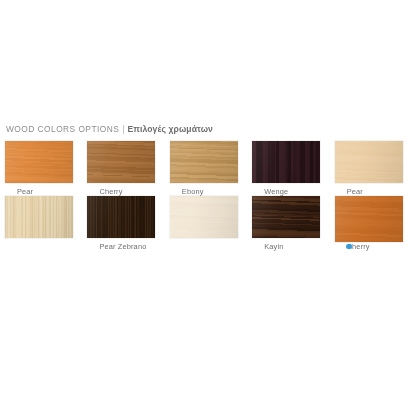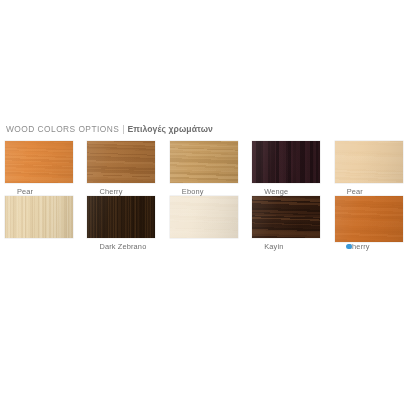--- a/index.html
+++ b/index.html
@@ -190,21 +190,21 @@
           <div class="grain" style="background-image: linear-gradient(90deg, rgba(205, 179, 137, 0.408) 0%, rgba(205, 179, 137, 0.408) 1.41%, rgba(0, 0, 0, 0) 1.41%, rgba(0, 0, 0, 0) 2.48%, rgba(0, 0, 0, 0) 2.48%, rgba(0, 0, 0, 0) 3.18%, rgba(205, 179, 137, 0.184) 3.18%, rgba(205, 179, 137, 0.184) 4.37%, rgba(246, 234, 208, 0.247) 4.37%, rgba(246, 234, 208, 0.247) 5.77%, rgba(246, 234, 208, 0.314) 5.77%, rgba(246, 234, 208, 0.314) 6.81%, rgba(205, 179, 137, 0.247) 6.81%, rgba(205, 179, 137, 0.247) 8.17%, rgba(246, 234, 208, 0.32) 8.17%, rgba(246, 234, 208, 0.32) 9.43%, rgba(0, 0, 0, 0) 9.43%, rgba(0, 0, 0, 0) 11.18%, rgba(205, 179, 137, 0.42) 11.18%, rgba(205, 179, 137, 0.42) 12.76%, rgba(205, 179, 137, 0.35) 12.76%, rgba(205, 179, 137, 0.35) 13.93%, rgba(205, 179, 137, 0.18) 13.93%, rgba(205, 179, 137, 0.18) 15.6%, rgba(205, 179, 137, 0.435) 15.6%, rgba(205, 179, 137, 0.435) 16.43%, rgba(0, 0, 0, 0) 16.43%, rgba(0, 0, 0, 0) 17.86%, rgba(246, 234, 208, 0.26) 17.86%, rgba(246, 234, 208, 0.26) 19.66%, rgba(0, 0, 0, 0) 19.66%, rgba(0, 0, 0, 0) 20.25%, rgba(246, 234, 208, 0.13) 20.25%, rgba(246, 234, 208, 0.13) 21.89%, rgba(246, 234, 208, 0.137) 21.89%, rgba(246, 234, 208, 0.137) 23.48%, rgba(205, 179, 137, 0.204) 23.48%, rgba(205, 179, 137, 0.204) 25%, rgba(205, 179, 137, 0.267) 25%, rgba(205, 179, 137, 0.267) 25.9%, rgba(246, 234, 208, 0.17) 25.9%, rgba(246, 234, 208, 0.17) 27.77%, rgba(246, 234, 208, 0.28) 27.77%, rgba(246, 234, 208, 0.28) 29.23%, rgba(205, 179, 137, 0.41) 29.23%, rgba(205, 179, 137, 0.41) 30.79%, rgba(0, 0, 0, 0) 30.79%, rgba(0, 0, 0, 0) 32.61%, rgba(246, 234, 208, 0.157) 32.61%, rgba(246, 234, 208, 0.157) 33.96%, rgba(0, 0, 0, 0) 33.96%, rgba(0, 0, 0, 0) 34.57%, rgba(205, 179, 137, 0.33) 34.57%, rgba(205, 179, 137, 0.33) 35.38%, rgba(0, 0, 0, 0) 35.38%, rgba(0, 0, 0, 0) 37.38%, rgba(205, 179, 137, 0.23) 37.38%, rgba(205, 179, 137, 0.23) 39.08%, rgba(205, 179, 137, 0.424) 39.08%, rgba(205, 179, 137, 0.424) 40.71%, rgba(205, 179, 137, 0.404) 40.71%, rgba(205, 179, 137, 0.404) 41.74%, rgba(0, 0, 0, 0) 41.74%, rgba(0, 0, 0, 0) 42.38%, rgba(205, 179, 137, 0.243) 42.38%, rgba(205, 179, 137, 0.243) 43.45%, rgba(0, 0, 0, 0) 43.45%, rgba(0, 0, 0, 0) 45.5%, rgba(0, 0, 0, 0) 45.5%, rgba(0, 0, 0, 0) 47.51%, rgba(0, 0, 0, 0) 47.51%, rgba(0, 0, 0, 0) 48.57%, rgba(205, 179, 137, 0.333) 48.57%, rgba(205, 179, 137, 0.333) 49.38%, rgba(0, 0, 0, 0) 49.38%, rgba(0, 0, 0, 0) 50.8%, rgba(246, 234, 208, 0.2) 50.8%, rgba(246, 234, 208, 0.2) 52.07%, rgba(246, 234, 208, 0.333) 52.07%, rgba(246, 234, 208, 0.333) 53.93%, rgba(205, 179, 137, 0.153) 53.93%, rgba(205, 179, 137, 0.153) 55.69%, rgba(205, 179, 137, 0.247) 55.69%, rgba(205, 179, 137, 0.247) 56.95%, rgba(205, 179, 137, 0.255) 56.95%, rgba(205, 179, 137, 0.255) 57.74%, rgba(0, 0, 0, 0) 57.74%, rgba(0, 0, 0, 0) 59.34%, rgba(205, 179, 137, 0.404) 59.34%, rgba(205, 179, 137, 0.404) 60.22%, rgba(0, 0, 0, 0) 60.22%, rgba(0, 0, 0, 0) 61.57%, rgba(246, 234, 208, 0.294) 61.57%, rgba(246, 234, 208, 0.294) 62.93%, rgba(246, 234, 208, 0.25) 62.93%, rgba(246, 234, 208, 0.25) 64.42%, rgba(205, 179, 137, 0.173) 64.42%, rgba(205, 179, 137, 0.173) 65.55%, rgba(246, 234, 208, 0.247) 65.55%, rgba(246, 234, 208, 0.247) 66.26%, rgba(205, 179, 137, 0.157) 66.26%, rgba(205, 179, 137, 0.157) 68.02%, rgba(246, 234, 208, 0.235) 68.02%, rgba(246, 234, 208, 0.235) 68.65%, rgba(246, 234, 208, 0.33) 68.65%, rgba(246, 234, 208, 0.33) 70.49%, rgba(205, 179, 137, 0.165) 70.49%, rgba(205, 179, 137, 0.165) 72.58%, rgba(246, 234, 208, 0.3) 72.58%, rgba(246, 234, 208, 0.3) 73.81%, rgba(246, 234, 208, 0.31) 73.81%, rgba(246, 234, 208, 0.31) 74.48%, rgba(205, 179, 137, 0.275) 74.48%, rgba(205, 179, 137, 0.275) 76.49%, rgba(0, 0, 0, 0) 76.49%, rgba(0, 0, 0, 0) 77.05%, rgba(246, 234, 208, 0.192) 77.05%, rgba(246, 234, 208, 0.192) 77.56%, rgba(246, 234, 208, 0.282) 77.56%, rgba(246, 234, 208, 0.282) 78.36%, rgba(0, 0, 0, 0) 78.36%, rgba(0, 0, 0, 0) 79.38%, rgba(246, 234, 208, 0.192) 79.38%, rgba(246, 234, 208, 0.192) 80.28%, rgba(0, 0, 0, 0) 80.28%, rgba(0, 0, 0, 0) 80.83%, rgba(246, 234, 208, 0.263) 80.83%, rgba(246, 234, 208, 0.263) 81.8%, rgba(0, 0, 0, 0) 81.8%, rgba(0, 0, 0, 0) 83.7%, rgba(0, 0, 0, 0) 83.7%, rgba(0, 0, 0, 0) 85.6%, rgba(0, 0, 0, 0) 85.6%, rgba(0, 0, 0, 0) 86.72%, rgba(205, 179, 137, 0.286) 86.72%, rgba(205, 179, 137, 0.286) 88.09%, rgba(246, 234, 208, 0.165) 88.09%, rgba(246, 234, 208, 0.165) 88.93%, rgba(205, 179, 137, 0.267) 88.93%, rgba(205, 179, 137, 0.267) 89.54%, rgba(205, 179, 137, 0.37) 89.54%, rgba(205, 179, 137, 0.37) 91.35%, rgba(246, 234, 208, 0.247) 91.35%, rgba(246, 234, 208, 0.247) 92.79%, rgba(205, 179, 137, 0.28) 92.79%, rgba(205, 179, 137, 0.28) 94.29%, rgba(0, 0, 0, 0) 94.29%, rgba(0, 0, 0, 0) 94.87%, rgba(246, 234, 208, 0.2) 94.87%, rgba(246, 234, 208, 0.2) 96.51%, rgba(205, 179, 137, 0.184) 96.51%, rgba(205, 179, 137, 0.184) 98.47%, rgba(205, 179, 137, 0.184) 98.47%, rgba(205, 179, 137, 0.184) 99.74%, rgba(205, 179, 137, 0.173) 99.74%, rgba(205, 179, 137, 0.173) 100%), linear-gradient(90deg, rgba(205, 179, 137, 0.08) 0%, rgba(0, 0, 0, 0) 25%, rgba(0, 0, 0, 0) 72%, rgba(205, 179, 137, 0.086) 100%); background-color: rgb(232, 213, 174);"></div>
           <div class="sheen"></div>
         </div>
       </div>
 
       <div class="swatch-cell">
         <div class="swatch-chip">
           <div class="grain" style="background-image: linear-gradient(90deg, rgba(29, 17, 7, 0.34) 0%, rgba(29, 17, 7, 0.34) 1.32%, rgba(29, 17, 7, 0.47) 1.32%, rgba(29, 17, 7, 0.47) 1.92%, rgba(0, 0, 0, 0) 1.92%, rgba(0, 0, 0, 0) 3.44%, rgba(29, 17, 7, 0.64) 3.44%, rgba(29, 17, 7, 0.64) 4.41%, rgba(74, 49, 25, 0.29) 4.41%, rgba(74, 49, 25, 0.29) 6.4%, rgba(0, 0, 0, 0) 6.4%, rgba(0, 0, 0, 0) 7.22%, rgba(29, 17, 7, 0.576) 7.22%, rgba(29, 17, 7, 0.576) 8.97%, rgba(74, 49, 25, 0.208) 8.97%, rgba(74, 49, 25, 0.208) 10.05%, rgba(74, 49, 25, 0.475) 10.05%, rgba(74, 49, 25, 0.475) 10.6%, rgba(29, 17, 7, 0.298) 10.6%, rgba(29, 17, 7, 0.298) 11.52%, rgba(29, 17, 7, 0.686) 11.52%, rgba(29, 17, 7, 0.686) 13.31%, rgba(74, 49, 25, 0.455) 13.31%, rgba(74, 49, 25, 0.455) 15.02%, rgba(29, 17, 7, 0.62) 15.02%, rgba(29, 17, 7, 0.62) 16.66%, rgba(29, 17, 7, 0.647) 16.66%, rgba(29, 17, 7, 0.647) 18.21%, rgba(29, 17, 7, 0.42) 18.21%, rgba(29, 17, 7, 0.42) 19.01%, rgba(74, 49, 25, 0.376) 19.01%, rgba(74, 49, 25, 0.376) 19.66%, rgba(29, 17, 7, 0.447) 19.66%, rgba(29, 17, 7, 0.447) 20.27%, rgba(74, 49, 25, 0.2) 20.27%, rgba(74, 49, 25, 0.2) 21.58%, rgba(29, 17, 7, 0.32) 21.58%, rgba(29, 17, 7, 0.32) 22.84%, rgba(29, 17, 7, 0.592) 22.84%, rgba(29, 17, 7, 0.592) 24.87%, rgba(29, 17, 7, 0.557) 24.87%, rgba(29, 17, 7, 0.557) 26.15%, rgba(29, 17, 7, 0.435) 26.15%, rgba(29, 17, 7, 0.435) 26.71%, rgba(29, 17, 7, 0.35) 26.71%, rgba(29, 17, 7, 0.35) 27.4%, rgba(29, 17, 7, 0.37) 27.4%, rgba(29, 17, 7, 0.37) 29.01%, rgba(74, 49, 25, 0.55) 29.01%, rgba(74, 49, 25, 0.55) 29.9%, rgba(29, 17, 7, 0.52) 29.9%, rgba(29, 17, 7, 0.52) 30.76%, rgba(74, 49, 25, 0.39) 30.76%, rgba(74, 49, 25, 0.39) 32.63%, rgba(29, 17, 7, 0.314) 32.63%, rgba(29, 17, 7, 0.314) 34.52%, rgba(74, 49, 25, 0.204) 34.52%, rgba(74, 49, 25, 0.204) 35.7%, rgba(29, 17, 7, 0.28) 35.7%, rgba(29, 17, 7, 0.28) 37.09%, rgba(29, 17, 7, 0.325) 37.09%, rgba(29, 17, 7, 0.325) 38.97%, rgba(74, 49, 25, 0.43) 38.97%, rgba(74, 49, 25, 0.43) 40.1%, rgba(29, 17, 7, 0.39) 40.1%, rgba(29, 17, 7, 0.39) 41.17%, rgba(74, 49, 25, 0.49) 41.17%, rgba(74, 49, 25, 0.49) 42.94%, rgba(74, 49, 25, 0.3) 42.94%, rgba(74, 49, 25, 0.3) 43.95%, rgba(29, 17, 7, 0.596) 43.95%, rgba(29, 17, 7, 0.596) 45.8%, rgba(0, 0, 0, 0) 45.8%, rgba(0, 0, 0, 0) 46.62%, rgba(29, 17, 7, 0.506) 46.62%, rgba(29, 17, 7, 0.506) 47.32%, rgba(0, 0, 0, 0) 47.32%, rgba(0, 0, 0, 0) 48.79%, rgba(0, 0, 0, 0) 48.79%, rgba(0, 0, 0, 0) 49.48%, rgba(0, 0, 0, 0) 49.48%, rgba(0, 0, 0, 0) 50.72%, rgba(29, 17, 7, 0.647) 50.72%, rgba(29, 17, 7, 0.647) 51.44%, rgba(74, 49, 25, 0.39) 51.44%, rgba(74, 49, 25, 0.39) 52.04%, rgba(29, 17, 7, 0.37) 52.04%, rgba(29, 17, 7, 0.37) 54.04%, rgba(29, 17, 7, 0.455) 54.04%, rgba(29, 17, 7, 0.455) 55.88%, rgba(74, 49, 25, 0.255) 55.88%, rgba(74, 49, 25, 0.255) 56.62%, rgba(0, 0, 0, 0) 56.62%, rgba(0, 0, 0, 0) 58.56%, rgba(29, 17, 7, 0.44) 58.56%, rgba(29, 17, 7, 0.44) 59.8%, rgba(0, 0, 0, 0) 59.8%, rgba(0, 0, 0, 0) 60.3%, rgba(29, 17, 7, 0.68) 60.3%, rgba(29, 17, 7, 0.68) 60.88%, rgba(74, 49, 25, 0.25) 60.88%, rgba(74, 49, 25, 0.25) 61.42%, rgba(29, 17, 7, 0.455) 61.42%, rgba(29, 17, 7, 0.455) 62.73%, rgba(74, 49, 25, 0.443) 62.73%, rgba(74, 49, 25, 0.443) 64.49%, rgba(29, 17, 7, 0.42) 64.49%, rgba(29, 17, 7, 0.42) 66%, rgba(29, 17, 7, 0.54) 66%, rgba(29, 17, 7, 0.54) 67.34%, rgba(0, 0, 0, 0) 67.34%, rgba(0, 0, 0, 0) 68.14%, rgba(29, 17, 7, 0.694) 68.14%, rgba(29, 17, 7, 0.694) 69.12%, rgba(0, 0, 0, 0) 69.12%, rgba(0, 0, 0, 0) 70.48%, rgba(74, 49, 25, 0.55) 70.48%, rgba(74, 49, 25, 0.55) 71.78%, rgba(29, 17, 7, 0.506) 71.78%, rgba(29, 17, 7, 0.506) 72.59%, rgba(29, 17, 7, 0.62) 72.59%, rgba(29, 17, 7, 0.62) 73.27%, rgba(0, 0, 0, 0) 73.27%, rgba(0, 0, 0, 0) 73.98%, rgba(29, 17, 7, 0.28) 73.98%, rgba(29, 17, 7, 0.28) 74.81%, rgba(0, 0, 0, 0) 74.81%, rgba(0, 0, 0, 0) 76.41%, rgba(29, 17, 7, 0.46) 76.41%, rgba(29, 17, 7, 0.46) 77.42%, rgba(0, 0, 0, 0) 77.42%, rgba(0, 0, 0, 0) 78.51%, rgba(29, 17, 7, 0.596) 78.51%, rgba(29, 17, 7, 0.596) 80.33%, rgba(29, 17, 7, 0.4) 80.33%, rgba(29, 17, 7, 0.4) 81.85%, rgba(29, 17, 7, 0.624) 81.85%, rgba(29, 17, 7, 0.624) 83.34%, rgba(29, 17, 7, 0.44) 83.34%, rgba(29, 17, 7, 0.44) 84.88%, rgba(74, 49, 25, 0.46) 84.88%, rgba(74, 49, 25, 0.46) 86.21%, rgba(29, 17, 7, 0.255) 86.21%, rgba(29, 17, 7, 0.255) 87.86%, rgba(29, 17, 7, 0.52) 87.86%, rgba(29, 17, 7, 0.52) 88.59%, rgba(74, 49, 25, 0.416) 88.59%, rgba(74, 49, 25, 0.416) 90.14%, rgba(0, 0, 0, 0) 90.14%, rgba(0, 0, 0, 0) 91.93%, rgba(0, 0, 0, 0) 91.93%, rgba(0, 0, 0, 0) 92.5%, rgba(74, 49, 25, 0.475) 92.5%, rgba(74, 49, 25, 0.475) 94.11%, rgba(29, 17, 7, 0.353) 94.11%, rgba(29, 17, 7, 0.353) 95.89%, rgba(0, 0, 0, 0) 95.89%, rgba(0, 0, 0, 0) 96.72%, rgba(29, 17, 7, 0.53) 96.72%, rgba(29, 17, 7, 0.53) 97.22%, rgba(29, 17, 7, 0.314) 97.22%, rgba(29, 17, 7, 0.314) 98.22%, rgba(29, 17, 7, 0.506) 98.22%, rgba(29, 17, 7, 0.506) 99.25%, rgba(29, 17, 7, 0.592) 99.25%, rgba(29, 17, 7, 0.592) 100%), linear-gradient(90deg, rgba(29, 17, 7, 0.13) 0%, rgba(0, 0, 0, 0) 25%, rgba(0, 0, 0, 0) 72%, rgba(29, 17, 7, 0.145) 100%); background-color: rgb(52, 32, 15);"></div>
           <div class="sheen"></div>
         </div>
-        <div class="swatch-label">Dark Zebrano</div>
+        <div class="swatch-label">Pear Zebrano</div>
       </div>
 
       <div class="swatch-cell">
         <div class="swatch-chip">
           <div class="grain" style="background-image: linear-gradient(2deg, rgba(227, 211, 186, 0.12) 0%, rgba(227, 211, 186, 0.12) 2.49%, rgba(0, 0, 0, 0) 2.49%, rgba(0, 0, 0, 0) 7.04%, rgba(251, 245, 233, 0.043) 7.04%, rgba(251, 245, 233, 0.043) 11.83%, rgba(251, 245, 233, 0.118) 11.83%, rgba(251, 245, 233, 0.118) 16.14%, rgba(0, 0, 0, 0) 16.14%, rgba(0, 0, 0, 0) 18%, rgba(251, 245, 233, 0.067) 18%, rgba(251, 245, 233, 0.067) 21.83%, rgba(227, 211, 186, 0.106) 21.83%, rgba(227, 211, 186, 0.106) 23.84%, rgba(0, 0, 0, 0) 23.84%, rgba(0, 0, 0, 0) 29.16%, rgba(0, 0, 0, 0) 29.16%, rgba(0, 0, 0, 0) 31.36%, rgba(0, 0, 0, 0) 31.36%, rgba(0, 0, 0, 0) 36.4%, rgba(227, 211, 186, 0.063) 36.4%, rgba(227, 211, 186, 0.063) 37.89%, rgba(251, 245, 233, 0.082) 37.89%, rgba(251, 245, 233, 0.082) 42.01%, rgba(227, 211, 186, 0.055) 42.01%, rgba(227, 211, 186, 0.055) 44.4%, rgba(0, 0, 0, 0) 44.4%, rgba(0, 0, 0, 0) 46%, rgba(227, 211, 186, 0.11) 46%, rgba(227, 211, 186, 0.11) 51.39%, rgba(251, 245, 233, 0.06) 51.39%, rgba(251, 245, 233, 0.06) 56.16%, rgba(251, 245, 233, 0.082) 56.16%, rgba(251, 245, 233, 0.082) 57.4%, rgba(0, 0, 0, 0) 57.4%, rgba(0, 0, 0, 0) 61.37%, rgba(0, 0, 0, 0) 61.37%, rgba(0, 0, 0, 0) 62.86%, rgba(251, 245, 233, 0.07) 62.86%, rgba(251, 245, 233, 0.07) 65.84%, rgba(227, 211, 186, 0.094) 65.84%, rgba(227, 211, 186, 0.094) 67.79%, rgba(0, 0, 0, 0) 67.79%, rgba(0, 0, 0, 0) 70.52%, rgba(0, 0, 0, 0) 70.52%, rgba(0, 0, 0, 0) 74.51%, rgba(227, 211, 186, 0.114) 74.51%, rgba(227, 211, 186, 0.114) 77.81%, rgba(227, 211, 186, 0.098) 77.81%, rgba(227, 211, 186, 0.098) 81.61%, rgba(251, 245, 233, 0.1) 81.61%, rgba(251, 245, 233, 0.1) 83.45%, rgba(251, 245, 233, 0.118) 83.45%, rgba(251, 245, 233, 0.118) 88.57%, rgba(251, 245, 233, 0.118) 88.57%, rgba(251, 245, 233, 0.118) 92.12%, rgba(227, 211, 186, 0.098) 92.12%, rgba(227, 211, 186, 0.098) 96.25%, rgba(0, 0, 0, 0) 96.25%, rgba(0, 0, 0, 0) 100%), radial-gradient(60% 26% at 30% 38%, rgba(251, 245, 233, 0.047) 0%, rgba(0, 0, 0, 0) 75%), radial-gradient(55% 22% at 74% 72%, rgba(227, 211, 186, 0.043) 0%, rgba(0, 0, 0, 0) 78%); background-color: rgb(242, 231, 212);"></div>
           <div class="sheen"></div>
         </div>
       </div>
 
       <div class="swatch-cell">

